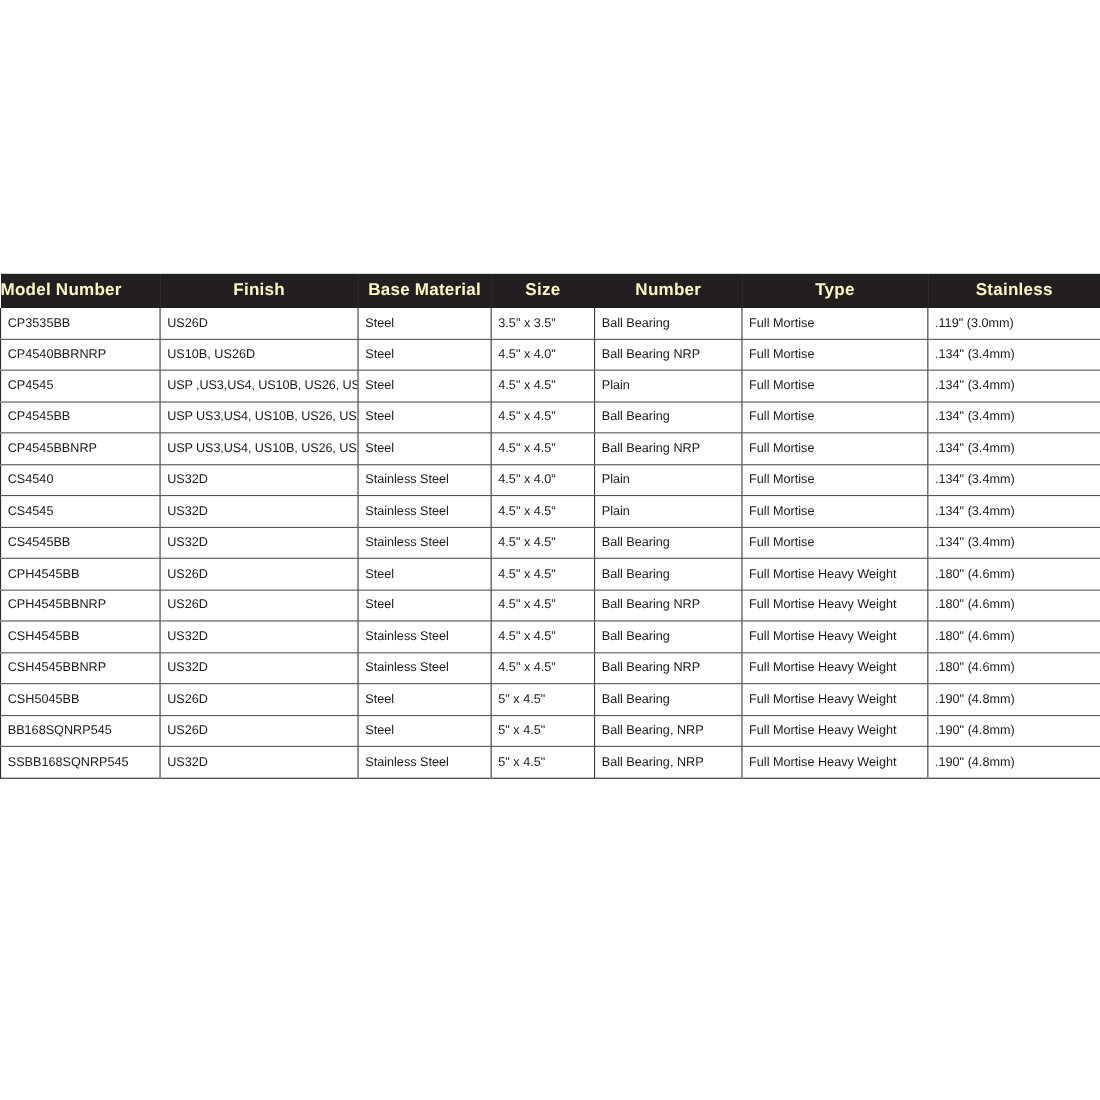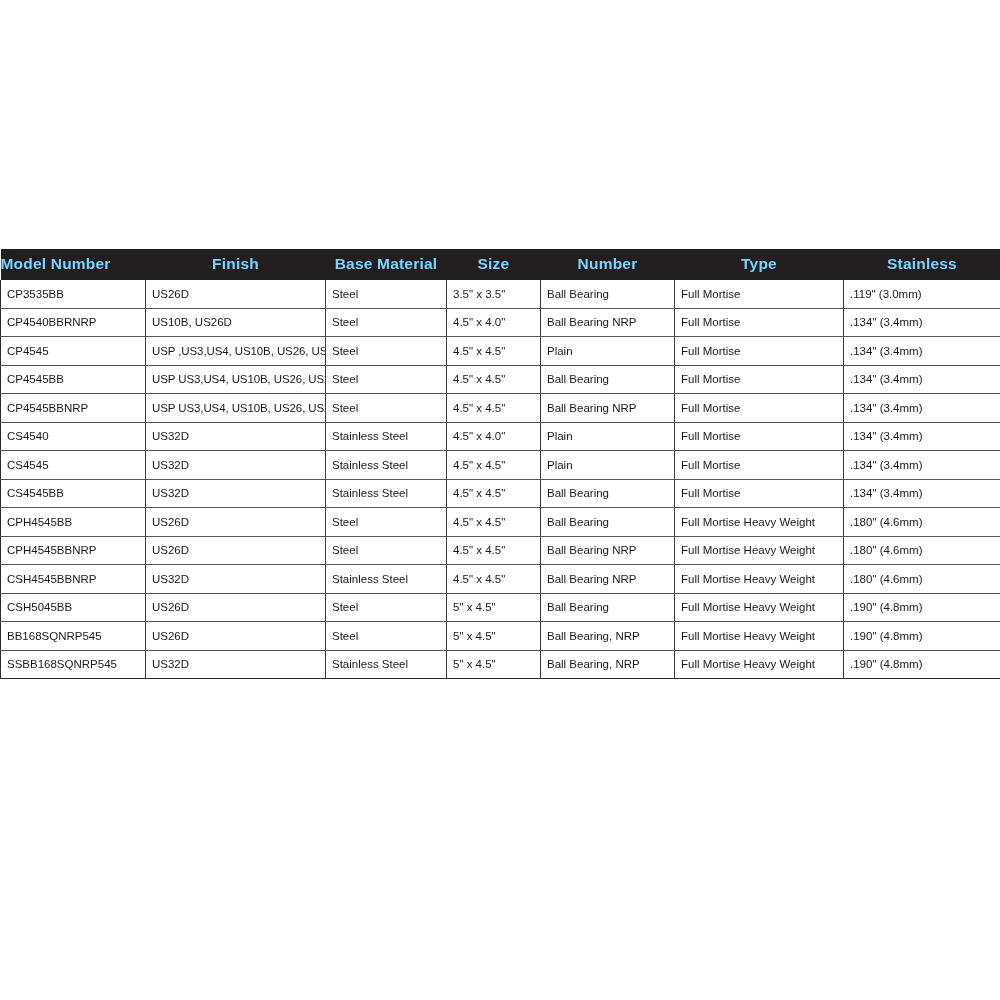--- a/index.html
+++ b/index.html
@@ -27,21 +27,21 @@
     table-layout: fixed;
     width: 1000px;
     background: #ffffff;
   }
 
   
   table.spec-table thead tr {
     background: #231f20;
   }
   table.spec-table thead th {
-    color: #7dd3fc;
+    color: #fef9c3;
     background: #231f20;
     font-size: 15.5px;
     font-weight: bold;
     letter-spacing: 0.2px;
     height: 29px;
     padding: 0 0 2px 0;
     vertical-align: middle;
     border: 0;
   }
   th.col-model {
@@ -181,20 +181,29 @@
         <tr>
           <td>CPH4545BBNRP</td>
           <td>US26D</td>
           <td>Steel</td>
           <td class="c-size">4.5" x  4.5"</td>
           <td>Ball Bearing NRP</td>
           <td>Full Mortise  Heavy Weight</td>
           <td class="c-thick">.180" (4.6mm)</td>
         </tr>
         <tr>
+          <td>CSH4545BB</td>
+          <td>US32D</td>
+          <td>Stainless Steel</td>
+          <td class="c-size">4.5" x 4.5"</td>
+          <td>Ball Bearing</td>
+          <td>Full Mortise  Heavy Weight</td>
+          <td class="c-thick">.180" (4.6mm)</td>
+        </tr>
+        <tr>
           <td>CSH4545BBNRP</td>
           <td>US32D</td>
           <td>Stainless Steel</td>
           <td class="c-size">4.5" x 4.5"</td>
           <td>Ball Bearing NRP</td>
           <td>Full Mortise  Heavy Weight</td>
           <td class="c-thick">.180" (4.6mm)</td>
         </tr>
         <tr>
           <td>CSH5045BB</td>

